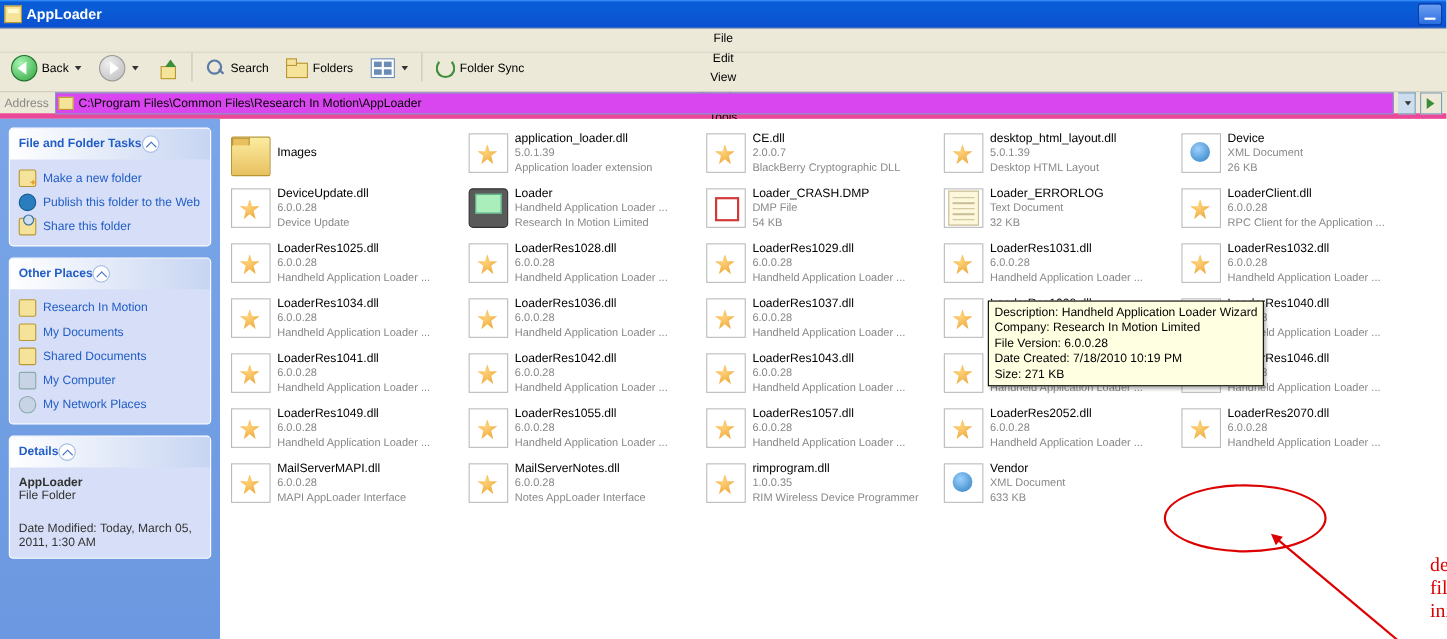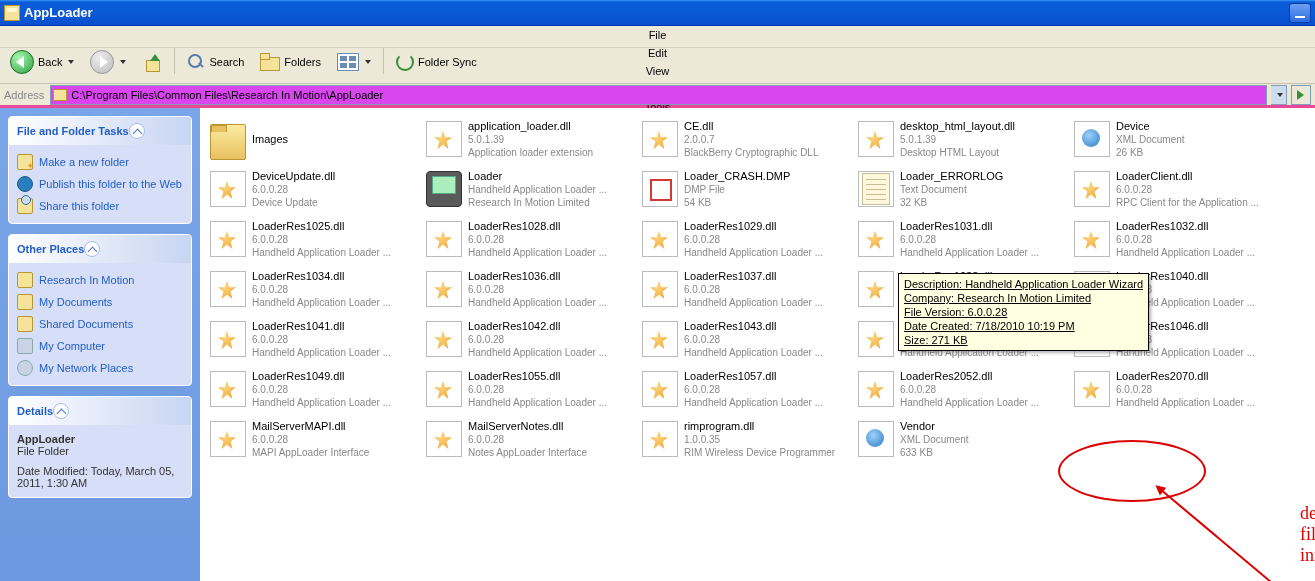--- a/index.html
+++ b/index.html
@@ -93,21 +93,21 @@
     background:#f5e39a;border:1px solid #b89733;}
   .icon-views{width:22px;height:18px;border:1px solid #6b8cb5;
     background:#fff;display:grid;grid-template-columns:1fr 1fr;grid-template-rows:1fr 1fr;gap:2px;padding:2px;}
   .icon-views div{background:#6b8cb5;}
   .icon-sync{width:18px;height:18px;border:2px solid #3a8e3a;border-radius:50%;
     border-top-color:transparent;position:relative;}
   .dropcaret{width:0;height:0;border-left:3px solid transparent;border-right:3px solid transparent;border-top:4px solid #333;margin-left:2px;}
 
   
   .addressbar{
-    height:24px;background:#ece9d8;border-bottom:3px solid #ec4899;
+    height:24px;background:#ece9d8;border-bottom:5px solid #ec4899;
     display:flex;align-items:center;padding:0 4px;gap:4px;
   }
   .addressbar .lbl{color:#888;font-size:11px;padding-right:2px;}
   .addressbar .input{
     flex:1;height:20px;background:#d946ef;border:1px solid #7f9db9;
     display:flex;align-items:center;padding:0 2px;gap:4px;
   }
   .addressbar .foldericon{width:14px;height:12px;background:#f5e39a;border:1px solid #b89733;}
   .addressbar .go{width:20px;height:20px;border:1px solid #7f9db9;background:#ece9d8;position:relative;}
   .addressbar .go::after{content:"";position:absolute;left:5px;top:4px;width:0;height:0;
@@ -200,21 +200,20 @@
     background:radial-gradient(circle at 40% 35%,#9ed0ff,#2a7ebf);
     border-radius:50%;}
 
   
   .tooltip{
     position:absolute; left:698px; top:165px; z-index:50;
     background:#ffffe1;border:1px solid #000;
     padding:3px 5px; font-size:11px; line-height:14px;
     box-shadow:2px 2px 3px rgba(0,0,0,.3);
     white-space:nowrap;
-    text-decoration:underline;
   }
 
   
   .ann-circle{
     position:absolute;left:858px;top:332px;width:148px;height:62px;
     border:2px solid #d00;border-radius:50%;z-index:40;pointer-events:none;
   }
   .ann-line{
     position:absolute;left:960px;top:380px;width:160px;height:2px;
     background:#d00;transform-origin:left center;transform:rotate(40deg);
@@ -360,21 +359,21 @@
     </div>
 
     <div class="panel">
       <div class="panel-h">
         <span>Details</span>
         <div class="chev"></div>
       </div>
       <div class="detail-b">
         <div class="name">AppLoader</div>
         <div>File Folder</div>
-        <div style="margin-top:8px;">
+        <div style="margin-top:18px;">
           <span>Date Modified:</span>
           <span>Today, March 05, 2011, 1:30 AM</span>
         </div>
       </div>
     </div>
 
   </div>
 
   <div class="filepane">
     <div class="tiles" id="tiles">

